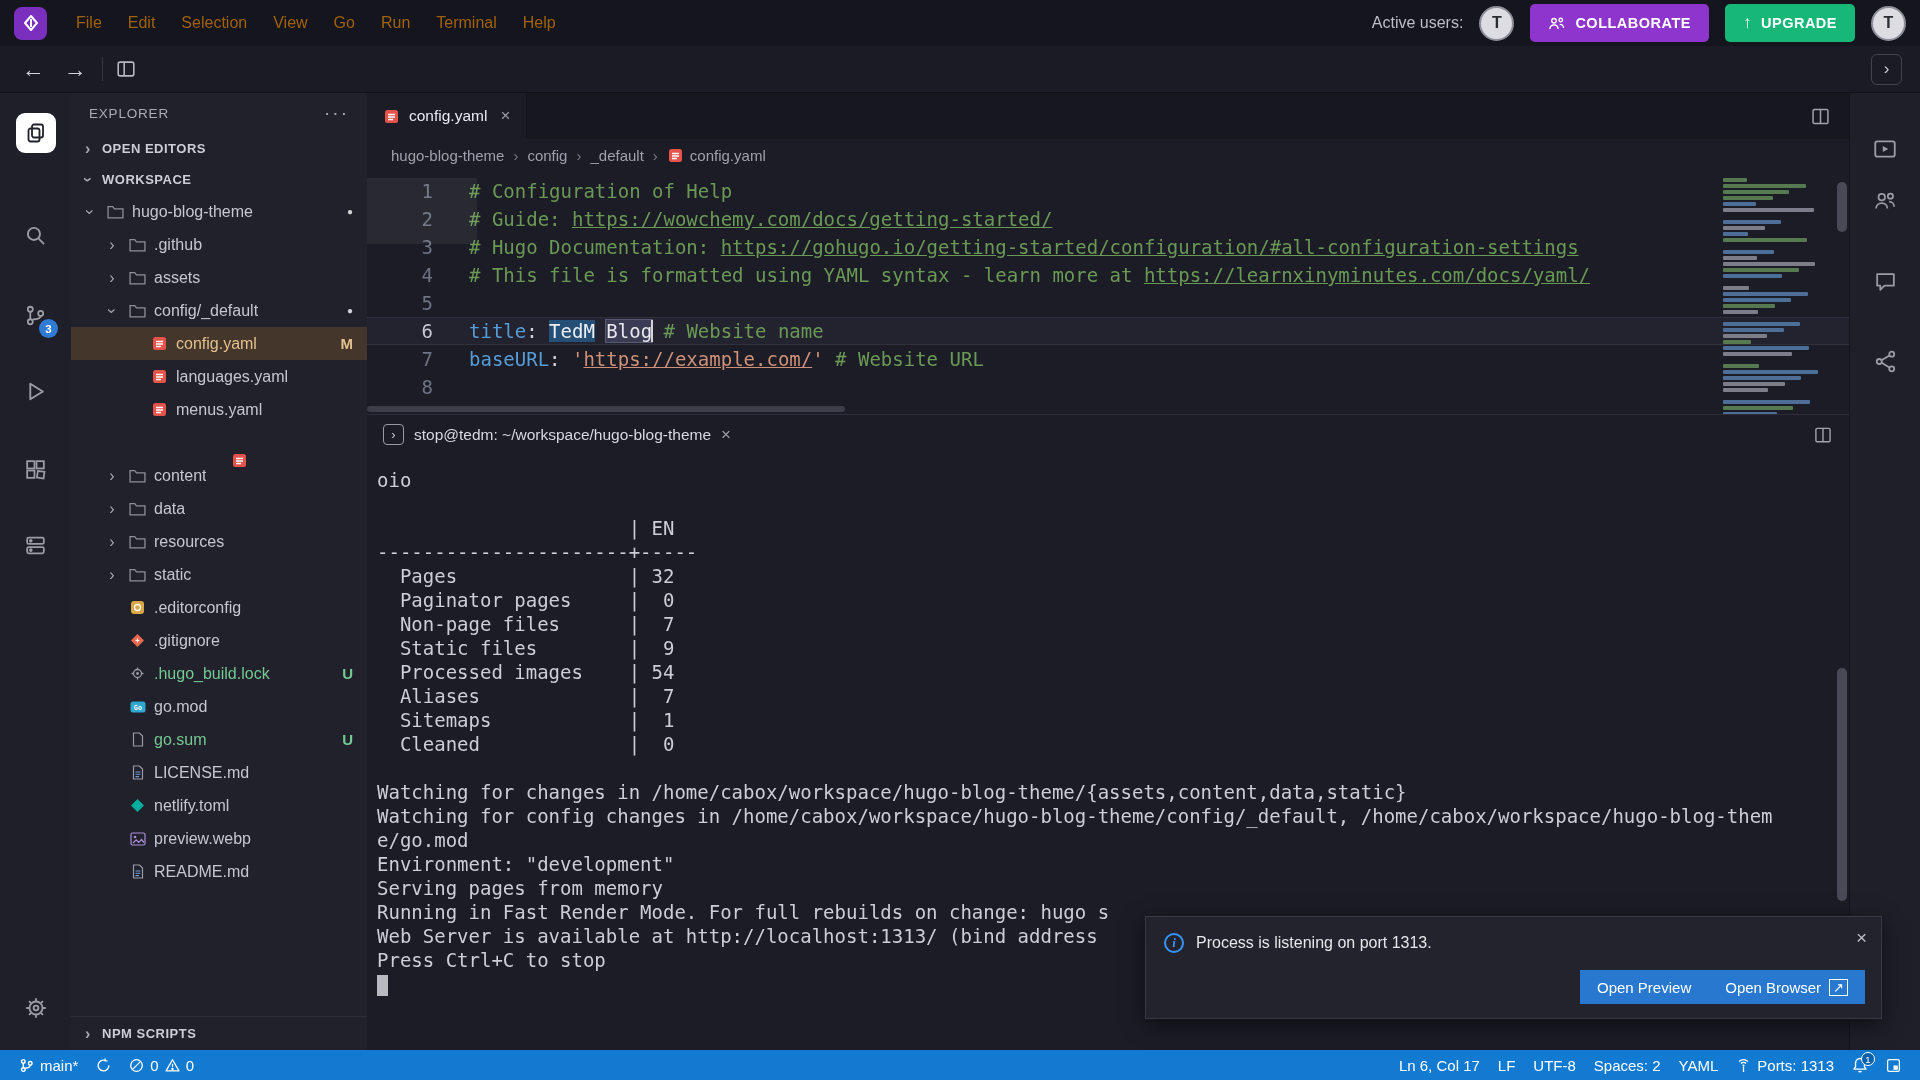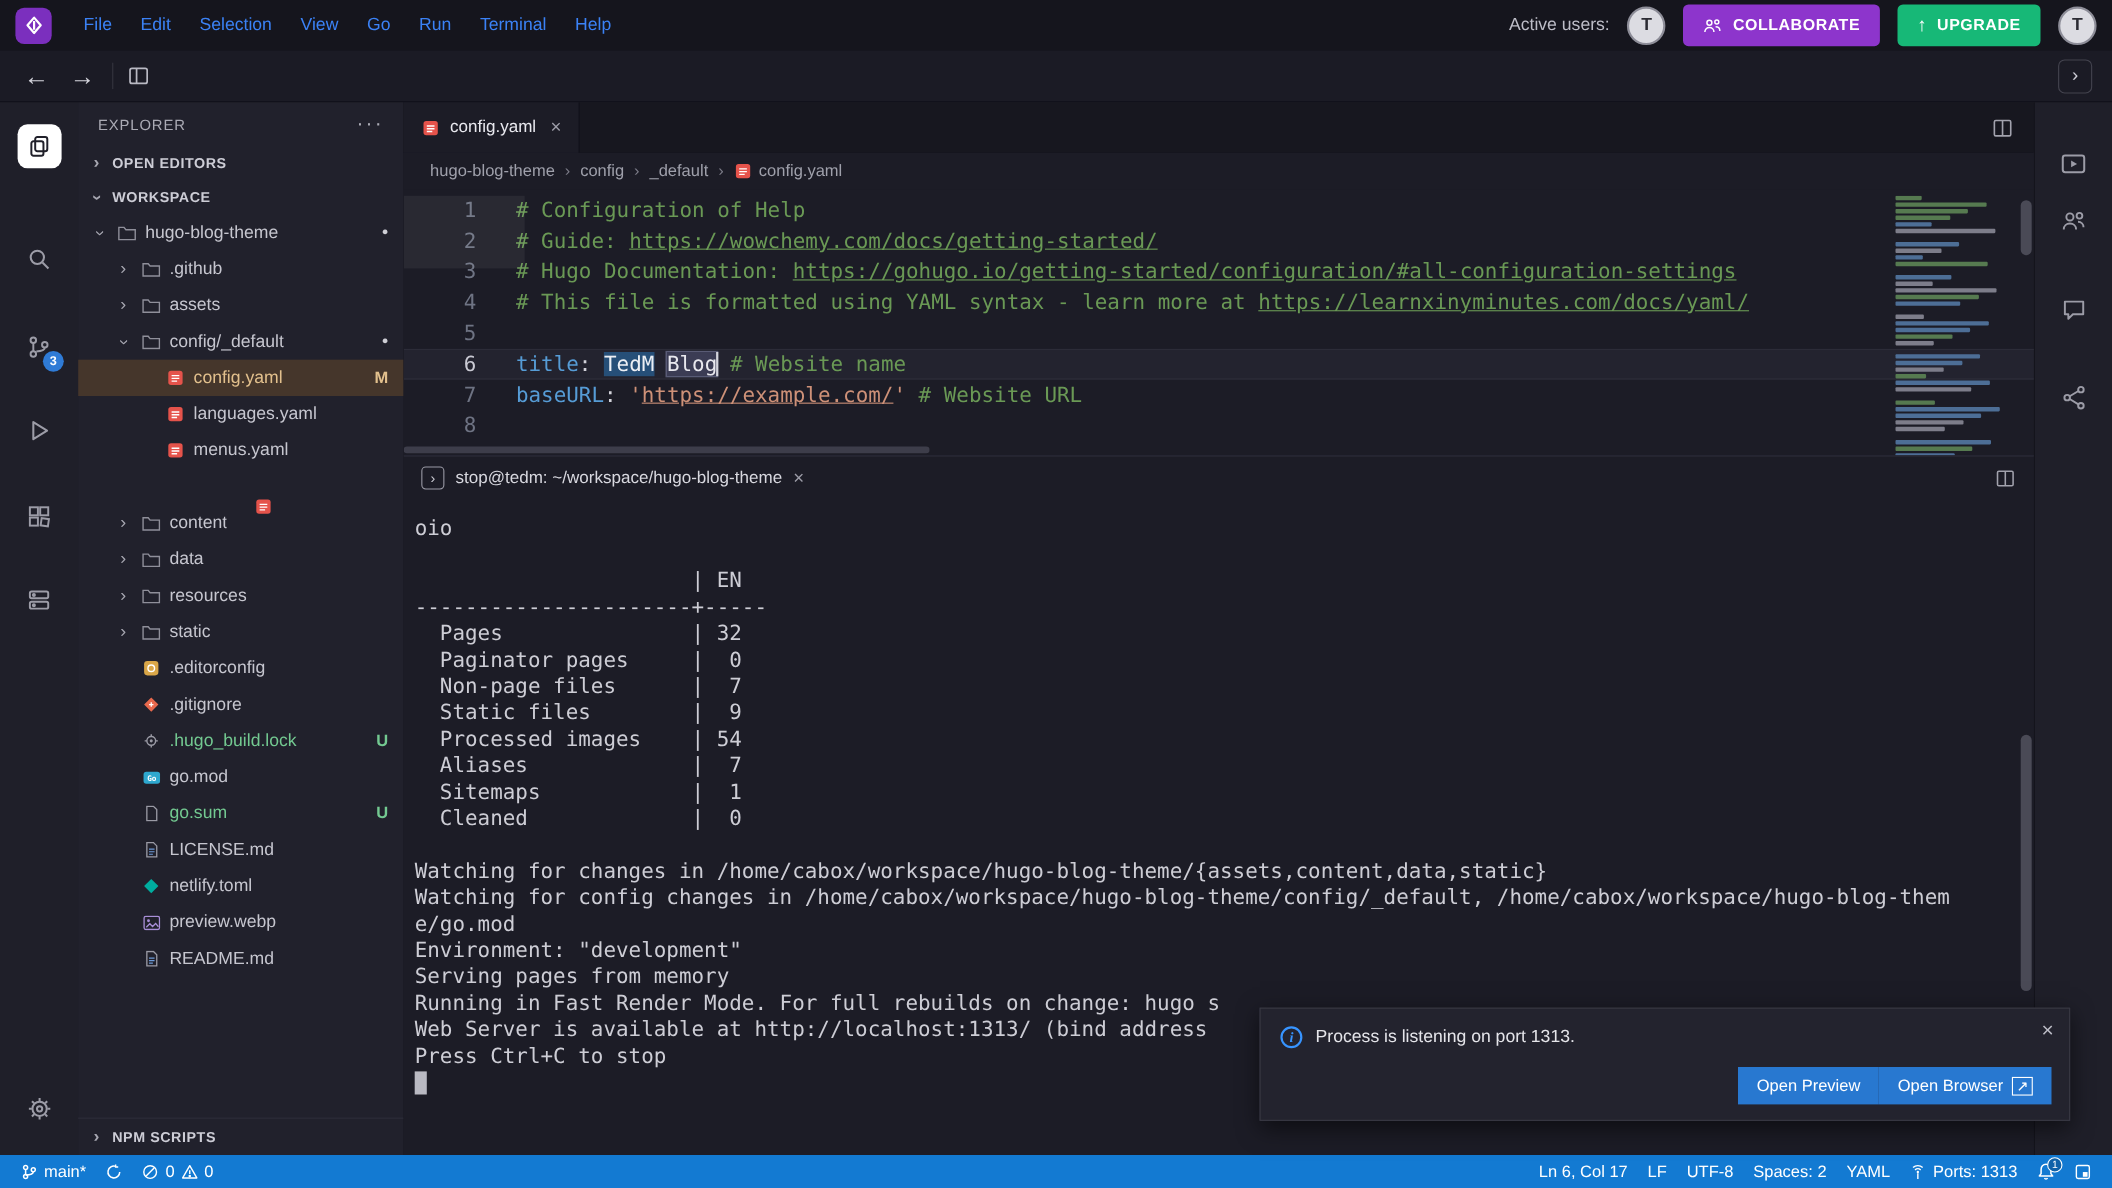--- a/index.html
+++ b/index.html
@@ -4,21 +4,21 @@
 <style>
   *{margin:0;padding:0;box-sizing:border-box;}
   html,body{width:1920px;height:1080px;overflow:hidden;background:#17171f;
     font-family:"Liberation Sans",sans-serif;color:#c9c9d1;}
   #app{position:relative;width:1920px;height:1080px;display:flex;flex-direction:column;}
 
   
   .titlebar{height:46px;flex:0 0 46px;background:#15151d;display:flex;align-items:center;padding:0 14px 0 10px;}
   .logo{width:33px;height:33px;border-radius:8px;background:var(--logo,#7b2fbe);display:flex;align-items:center;justify-content:center;margin:0 16px 0 4px;color:#fff;}
   .menubar{display:flex;align-items:center;}
-  .menu-item{color:#3b82f6;font-size:16px;padding:6px 13px;border-radius:5px;}
+  .menu-item{color:#a16207;font-size:16px;padding:6px 13px;border-radius:5px;}
   .titlebar-right{margin-left:auto;display:flex;align-items:center;gap:16px;}
   .active-users{color:#bdbdc7;font-size:16px;}
   .avatar{width:35px;height:35px;border-radius:50%;background:#dcdce2;color:#2b2b33;font-weight:bold;font-size:16px;display:flex;align-items:center;justify-content:center;border:2px solid #8d8d98;}
   .btn{display:flex;align-items:center;gap:9px;height:38px;padding:0 18px;border:none;border-radius:5px;color:#fff;font-size:14.5px;font-weight:bold;letter-spacing:.5px;font-family:inherit;}
   .btn-collab{background:var(--collab,#8d35cc);}
   .btn-upgrade{background:var(--upgrade,#17b877);}
 
   
   .toolbar{height:47px;flex:0 0 47px;background:#1b1b25;border-bottom:1px solid #10101a;display:flex;align-items:center;padding:0 18px;gap:12px;}
   .nav-arrow{font-size:23px;color:#d2d2da;width:30px;text-align:center;}

